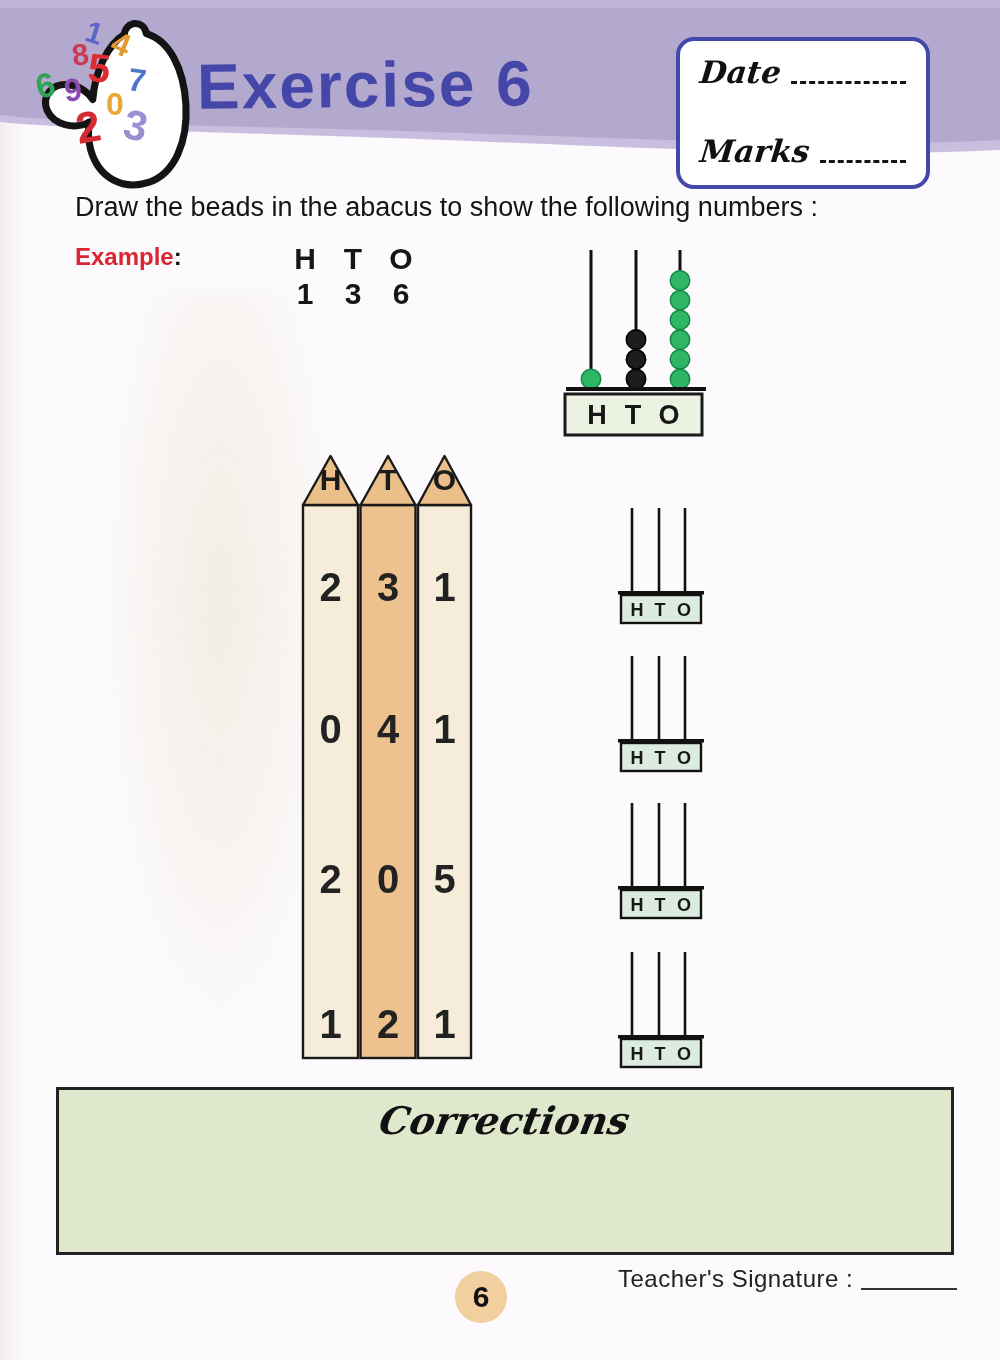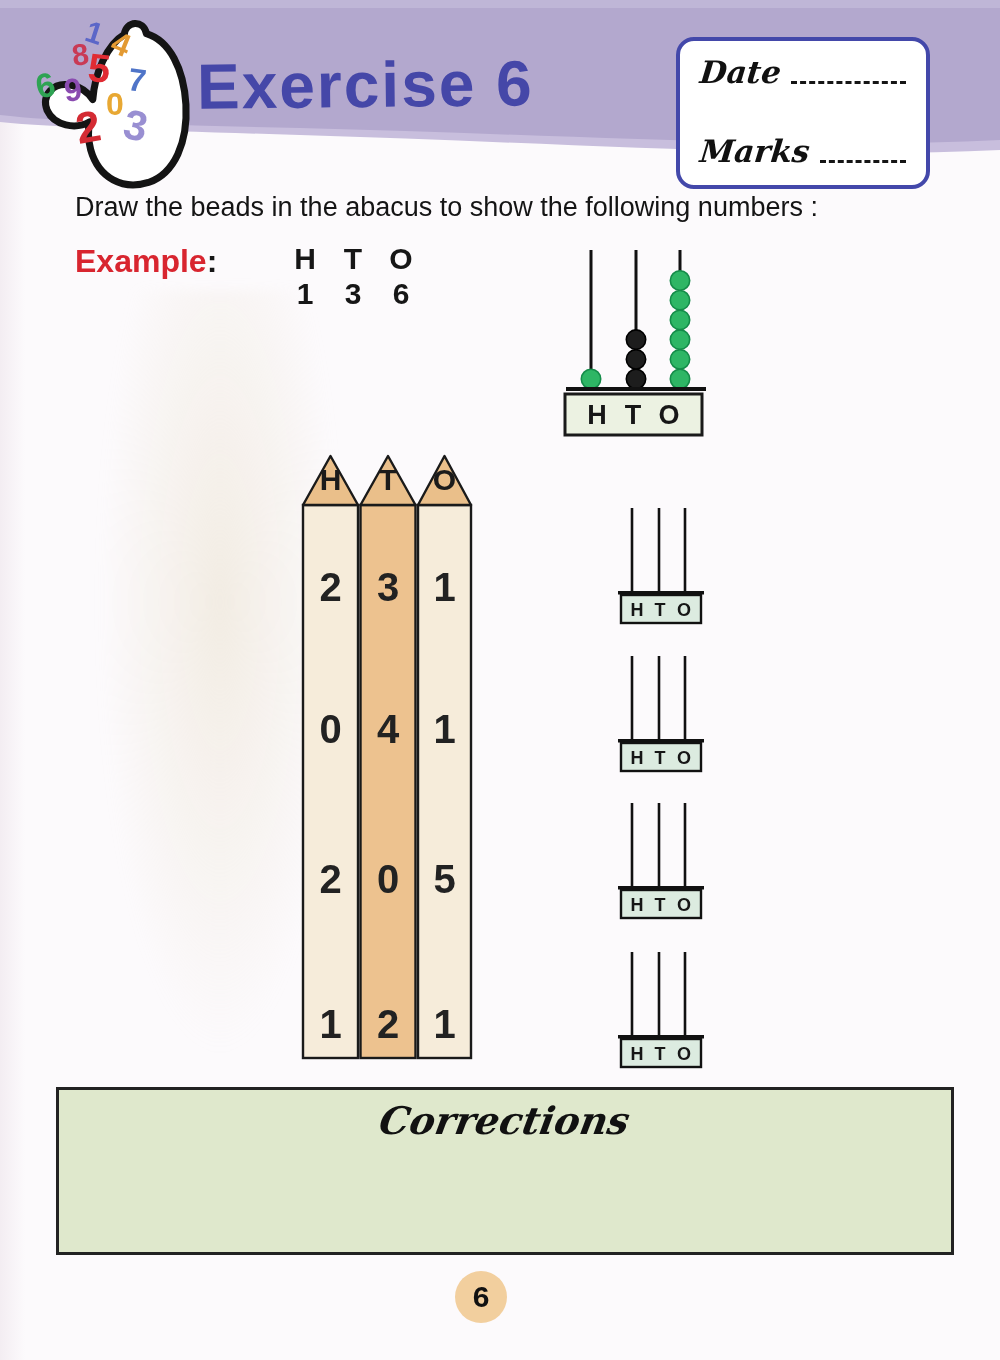--- a/index.html
+++ b/index.html
@@ -24,21 +24,21 @@
     border:4.5px solid #4348aa;border-radius:18px;box-sizing:border-box;
     display:flex;flex-direction:column;justify-content:space-between;
     padding:16px 18px 18px 20px;
   }
   .dm-row{display:flex;align-items:flex-end;}
   .script{font-family:"DejaVu Serif",serif;font-style:italic;font-weight:bold;color:#111;}
   .dm-row .script{font-size:31px;line-height:1;transform:skewX(-6deg);}
   .dm-line{flex:1;border-bottom:3px dashed #151515;margin:0 2px 4px 10px;height:1px;}
   
   .instruction{left:75px;top:192px;font-size:27px;font-weight:normal;color:#141414;width:870px;}
-  .example-label{left:75px;top:243px;font-size:32px;font-weight:bold;}
+  .example-label{left:75px;top:243px;font-size:24px;font-weight:bold;}
   .example-label .red{color:#d8252f;}
   .pheader{left:281px;top:242px;display:grid;grid-template-columns:48px 48px 48px;row-gap:1px;
            font-size:30px;font-weight:bold;text-align:center;line-height:34px;}
   
   .corrections{
     left:56px;top:1087px;width:898px;height:168px;background:#dfe8cc;
     border:3px solid #222;box-sizing:border-box;text-align:center;
   }
   .corrections .script{font-size:38px;display:inline-block;margin-top:8px;transform:skewX(-10deg);}
   
@@ -206,18 +206,21 @@
     <rect x="17" y="90" width="80" height="28" fill="#dcebe0" stroke="#111" stroke-width="2.4"></rect>
     <text x="33" y="105" font-size="18" font-weight="bold" text-anchor="middle" dominant-baseline="central" fill="#161616">H</text>
     <text x="56" y="105" font-size="18" font-weight="bold" text-anchor="middle" dominant-baseline="central" fill="#161616">T</text>
     <text x="80" y="105" font-size="18" font-weight="bold" text-anchor="middle" dominant-baseline="central" fill="#161616">O</text>
   </svg>
 
   <div class="abs corrections">
     <span class="script">Corrections</span>
   </div>
 
+  <div class="abs sig">
+    <span>Teacher's Signature :</span><span class="sig-line"></span>
+  </div>
 
   <div class="abs badge">
     <span>6</span>
   </div>
 
 </div>
 
 </body></html>

